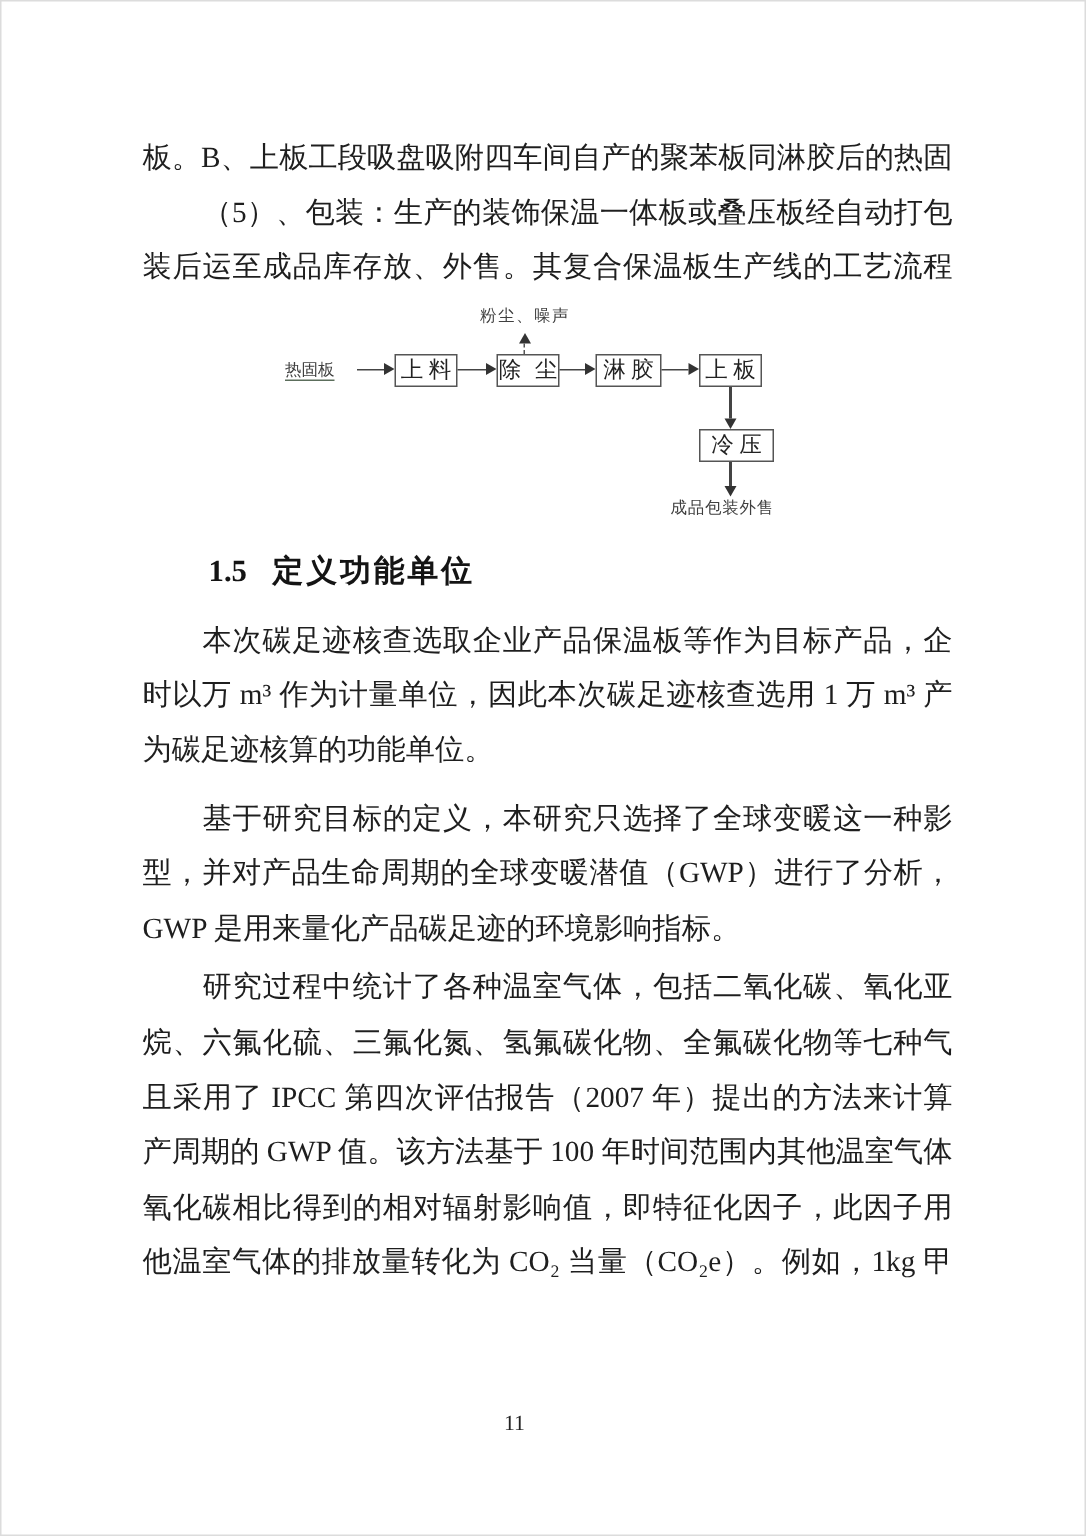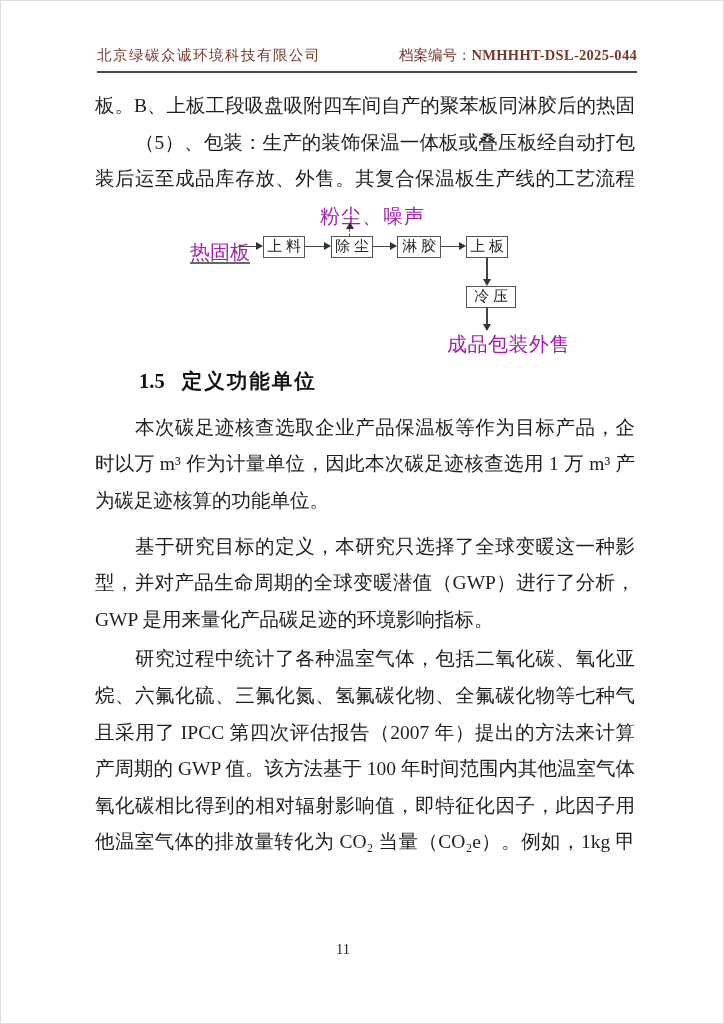--- a/index.html
+++ b/index.html
@@ -27,21 +27,21 @@
   .line {
     display:block; height:36.6px; line-height:36.6px; font-size:19.5px;
     overflow:hidden; white-space:normal;
   }
   .jl { text-align:justify; text-align-last:justify; }
   .ll { text-align:left; }
   .ind { text-indent:40px; }
   
   .fig { position:relative; height:150px; margin-top:5px; }
   .fig * { box-sizing:border-box; }
-  .flabel { position:absolute; font-size:20px; color:#a21caf; white-space:nowrap; }
+  .flabel { position:absolute; font-size:11px; color:#404040; white-space:nowrap; }
   .pollutant { left:225px; top:0; letter-spacing:1px; }
   .input-label { left:95px; top:36px; text-decoration:underline; text-underline-offset:3px; text-decoration-color:#5c6e5c; }
   .output-label { left:352px; top:128px; letter-spacing:0.5px; }
   .fbox {
     position:absolute; top:33px; width:42px; height:22px;
     border:1px solid #555; background:#fff;
     display:flex; align-items:center; justify-content:center;
     font-size:15px; color:#222; white-space:nowrap;
   }
   .b5 { top:83px; }
@@ -73,24 +73,20 @@
     position:absolute; top:941px; left:0; width:724px;
     text-align:center; font-size:14.5px; color:#222;
     transform:translateX(-19px);
   }
 </style>
 </head>
 <body>
 
 <div class="page">
 
-  <div class="header">
-    <span class="company">北京绿碳众诚环境科技有限公司</span>
-    <span class="docno"><span>档案编号：</span><span class="val">NMHHHT-DSL-2025-044</span></span>
-  </div>
 
   <div class="main">
 
     <p class="para">
       <span class="line jl">板。B、上板工段吸盘吸附四车间自产的聚苯板同淋胶后的热固板一</span>
     </p>
 
     <p class="para">
       <span class="line jl ind">（5）、包装：生产的装饰保温一体板或叠压板经自动打包机包</span>
       <span class="line jl">装后运至成品库存放、外售。其复合保温板生产线的工艺流程见下图。</span>
@@ -103,21 +99,21 @@
       <span class="vdash" style="left:254px; top:26px; height:7px;"></span>
 
       <span class="flabel input-label">热固板</span>
 
       <span class="hline" style="left:143px; width:18px;"></span>
       <span class="tri-right" style="left:161px;"></span>
       <span class="fbox" style="left:168px;">上 料</span>
 
       <span class="hline" style="left:210px; width:19px;"></span>
       <span class="tri-right" style="left:229px;"></span>
-      <span class="fbox" style="left:236px;">除 尘</span>
+      <span class="fbox" style="left:236px;font-family:Liberation Mono, monospace;">除 尘</span>
 
       <span class="hline" style="left:278px; width:17px;"></span>
       <span class="tri-right" style="left:295px;"></span>
       <span class="fbox" style="left:302px; width:44px;">淋 胶</span>
 
       <span class="hline" style="left:346px; width:18px;"></span>
       <span class="tri-right" style="left:364px;"></span>
       <span class="fbox" style="left:371px;">上 板</span>
 
       <span class="vline" style="left:391px; top:55px; height:21px;"></span>

